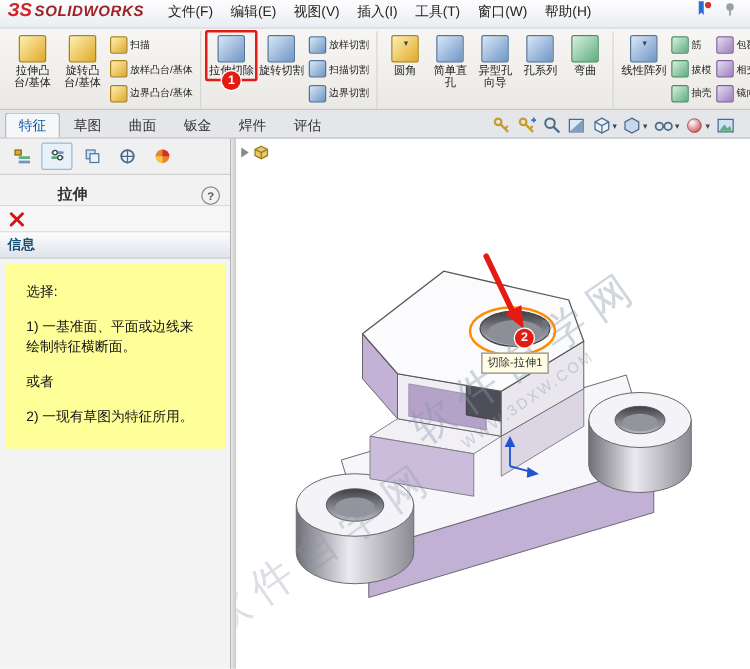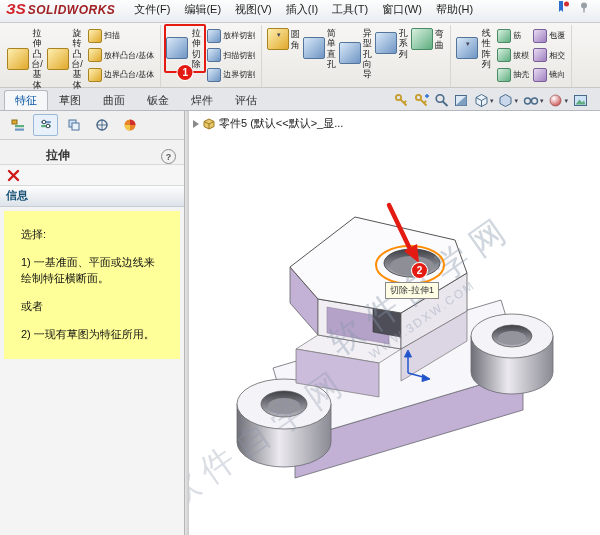--- a/index.html
+++ b/index.html
@@ -13,21 +13,21 @@
     border-bottom:1px solid #c8ccd2;padding:0 6px;font-size:11px;}
   .logo{display:flex;align-items:baseline;gap:2px;margin-right:12px;font-style:italic;font-weight:bold;}
   .logo .glyph{color:#d2222a;font-size:15px;}
   .logo .word{color:#a02024;font-size:12px;letter-spacing:.5px;}
   .menu-item{padding:2px 7px;color:#222;cursor:default;}
   .mb-right{margin-left:auto;display:flex;gap:8px;align-items:center;padding-right:4px;}
   
   .ribbon{height:62px;display:flex;align-items:stretch;background:linear-gradient(#f7f6f4,#ebe9e5);
     border-bottom:1px solid #c9c7c4;padding:2px 2px 0 2px;overflow:visible;}
   .rgroup{display:flex;align-items:flex-start;gap:2px;padding:1px 5px;border-right:1px solid #d8d6d2;}
-  .rlarge{width:38px;display:flex;flex-direction:row;align-items:center;text-align:center;
+  .rlarge{width:38px;display:flex;flex-direction:column;align-items:center;text-align:center;
     font-size:9px;line-height:1.15;color:#222;padding:2px 0;word-break:break-all;border-radius:2px;}
   .rlarge.narrow{width:34px;font-family:Liberation Serif, serif;}
   .rstack{display:flex;flex-direction:column;justify-content:space-between;height:56px;padding:1px 0;}
   .rsmall{display:flex;align-items:center;gap:2px;font-size:8px;height:17px;color:#222;white-space:nowrap;border-radius:2px;padding:0 1px;}
   .icon{display:inline-block;width:12px;height:12px;border-radius:2px;flex:0 0 auto;}
   .icon.lg{width:20px;height:20px;margin-bottom:1px;}
   .ig{background:linear-gradient(135deg,#ffefb0,#e0a92c);border:1px solid #a8831f;}
   .ib{background:linear-gradient(135deg,#d8e8f8,#6f95c4);border:1px solid #53759c;}
   .it{background:linear-gradient(135deg,#d8f0e0,#5fae7f);border:1px solid #4a8a64;}
   .ip{background:linear-gradient(135deg,#e8dcf2,#9f7fc0);border:1px solid #7a5f98;}
@@ -140,20 +140,24 @@
   </div>
 
   <div class="rgroup">
     <div class="hl">
       <div class="rlarge">
         <span class="icon lg ib"></span>
         <span>拉伸切除</span>
       </div>
       <div class="badge badge1">1</div>
     </div>
+    <div class="rlarge">
+      <span class="icon lg ib"></span>
+      <span>旋转切割</span>
+    </div>
     <div class="rstack">
       <div class="rsmall">
         <span class="icon ib"></span>
         <span>放样切割</span>
       </div>
       <div class="rsmall">
         <span class="icon ib"></span>
         <span>扫描切割</span>
       </div>
       <div class="rsmall">
@@ -352,21 +356,20 @@
   <div class="splitter"></div>
 
   <div class="graphics">
 
     <div class="gtree">
       <span class="flyout"></span>
       <svg width="12" height="12">
           <polygon points="6,1 11,3.5 11,8.5 6,11 1,8.5 1,3.5" fill="#e8c86a" stroke="#9a7a20"></polygon>
           <path d="M1 3.5 L6 6 L11 3.5 M6 6 V11" stroke="#9a7a20" fill="none"></path>
         </svg>
-      <span>零件5 (默认&lt;&lt;默认&gt;_显...</span>
     </div>
 
     <svg class="model" width="412" height="429" viewBox="0 0 412 429">
 
       <polygon points="106,329 334,261 334,299 106,367" fill="#c2b1d4" stroke="#6a6a72" stroke-width="0.8"></polygon>
       <polygon points="84,257 312,189 334,261 106,329" fill="#f7f6fa" stroke="#6a6a72" stroke-width="0.8"></polygon>
 
       <path d="M282,225 L282,261 A41 22 0 0 0 364,261 L364,225 Z" fill="url(#cylG)" stroke="#6a6a72" stroke-width="0.8"></path>
       <ellipse cx="323" cy="225" rx="41" ry="22" fill="#f4f3f7" stroke="#666" stroke-width="0.8"></ellipse>
       <ellipse cx="323" cy="225" rx="20" ry="11" fill="url(#holeG)" stroke="#555" stroke-width="0.7"></ellipse>

